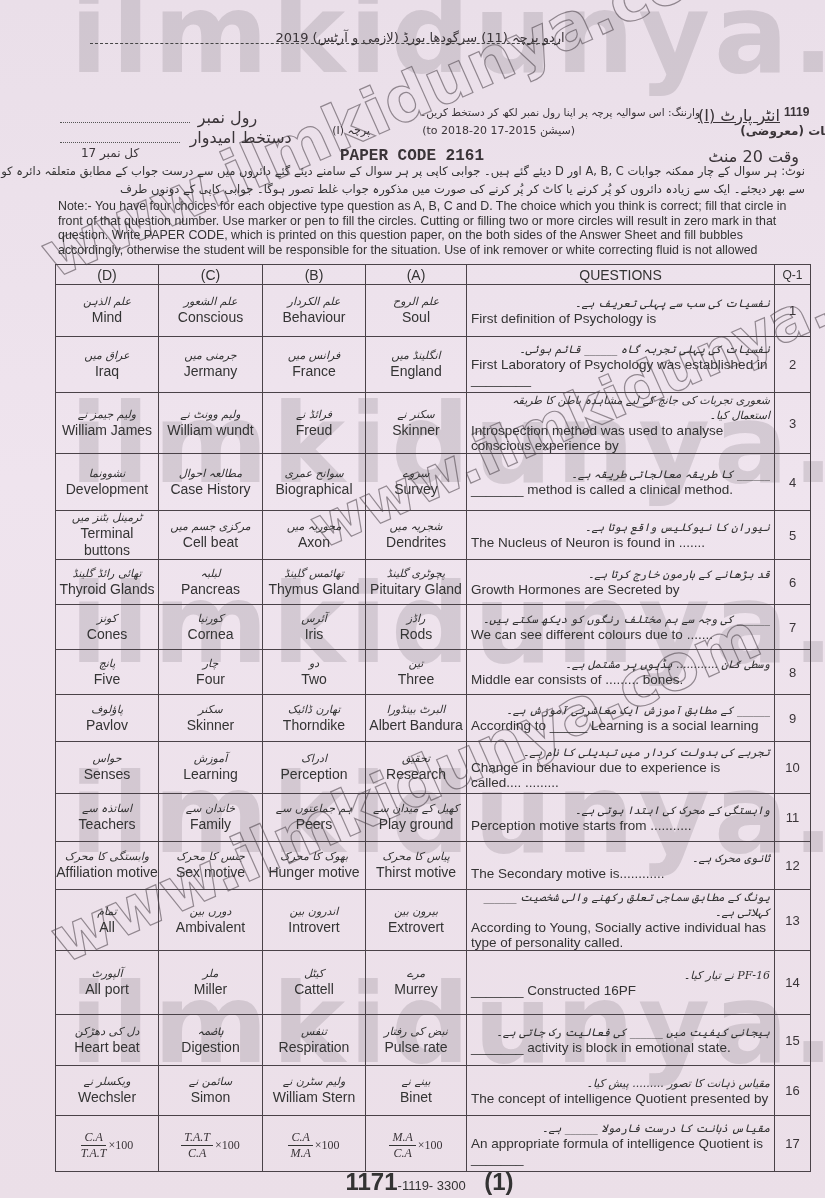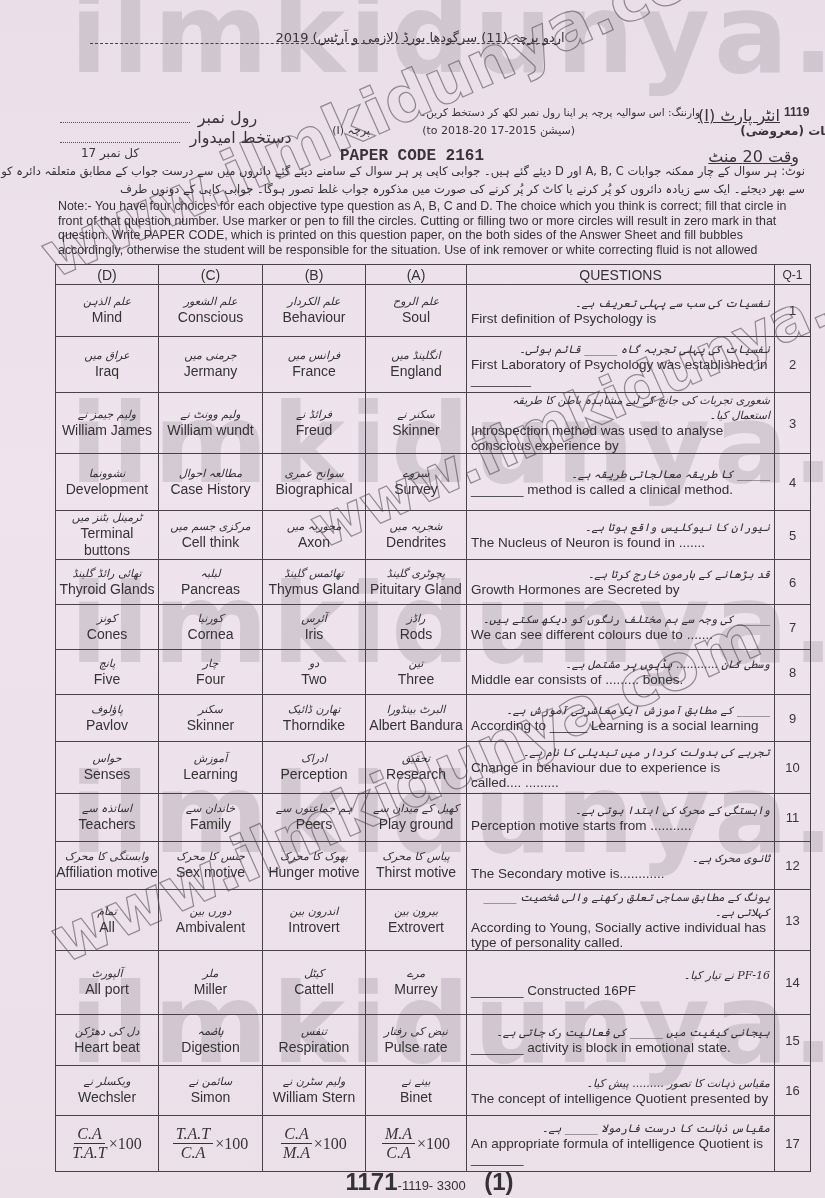--- a/index.html
+++ b/index.html
@@ -30,21 +30,21 @@
   }
   table.q td, table.q th { border:1.5px solid #4a4248; padding:0; vertical-align:middle; }
   table.q th { font-weight:normal; font-size:14px; height:19px; color:#333; }
   .opt { text-align:center; }
   .opt .ur { display:block; direction:rtl; font-family:"DejaVu Serif", serif; font-style:italic; font-size:11px; color:#333; line-height:14px; }
   .opt .en { display:block; font-size:14px; color:#333; line-height:17px; }
   .qtext { padding:0 4px !important; }
   .qtext .ur { display:block; direction:rtl; text-align:right; font-family:"DejaVu Serif", serif; font-style:italic; font-size:11px; color:#333; line-height:15px; }
   .qtext .en { display:block; font-size:13.5px; line-height:15px; color:#333; }
   .qno { text-align:center; font-size:13px; }
-  .formula { display:inline-flex; align-items:center; font-family:"Liberation Serif", serif; font-style:italic; font-size:16px; }
+  .formula { display:inline-flex; align-items:center; font-family:"Liberation Serif", serif; font-style:italic; font-size:12px; }
   .frac { display:inline-flex; flex-direction:column; align-items:center; margin-right:2px; }
   .frac .num { border-bottom:1px solid #333; padding:0 3px; }
   .footer { position:absolute; top:1168px; left:17px; width:825px; text-align:center; font-weight:bold; color:#333; }
 </style>
 </head>
 <body>
 
 <div class="paper"></div>
 
 <div class="wm-big" style="left:70px;top:-30px;">ilmkidunya.com</div>
@@ -70,21 +70,21 @@
   <span class="dotted" style="width:130px;"></span>
   <span class="urdu" style="margin-left:4px;">رول نمبر</span>
 </div>
 <div class="hdr-line" style="left:60px;top:128px;">
   <span class="dotted" style="width:120px;"></span>
   <span class="urdu" style="margin-left:6px;">دستخط امیدوار</span>
 </div>
 
 <div class="hdr-line urdu" style="left:70px;top:146px;width:80px;text-align:center;font-size:12px;">کل نمبر 17</div>
 <div class="hdr-line bold" style="left:340px;top:147px;font-size:16px;font-family:Liberation Mono, monospace;">PAPER CODE 2161</div>
-<div class="hdr-line urdu" style="left:724px;top:147px;width:75px;text-align:center;text-decoration:underline;">وقت 20 منٹ</div>
+<div class="hdr-line urdu" style="left:724px;top:147px;width:75px;text-align:center;">وقت 20 منٹ</div>
 
 <div class="note-urdu" style="right:20px;top:164px;">نوٹ: ہر سوال کے چار ممکنہ جوابات A, B, C اور D دیئے گئے ہیں۔ جوابی کاپی پر ہر سوال کے سامنے دیئے گئے دائروں میں سے درست جواب کے مطابق متعلقہ دائرہ کو مارکر یا پین</div>
 <div class="note-urdu" style="right:20px;top:182px;">سے بھر دیجئے۔ ایک سے زیادہ دائروں کو پُر کرنے یا کاٹ کر پُر کرنے کی صورت میں مذکورہ جواب غلط تصور ہوگا۔ جوابی کاپی کے دونوں طرف</div>
 <div class="note-urdu" style="right:20px;top:200px;width:0;"></div>
 
 <div class="note" style="top:199px;">
   <span>Note:- You have four choices for each objective type question as A, B, C and D. The choice which you think is correct; fill that circle in front of that question number. Use marker or pen to fill the circles. Cutting or filling two or more circles will result in zero mark in that question. Write PAPER CODE, which is printed on this question paper, on the both sides of the Answer Sheet and fill bubbles accordingly, otherwise the student will be responsible for the situation. Use of ink remover or white correcting fluid is not allowed</span>
 </div>
 
 <table class="q">
@@ -199,21 +199,21 @@
         </td>
         <td class="qno">4</td>
       </tr>
       <tr style="height: 40px;">
         <td class="opt">
           <span class="ur">ٹرمینل بٹنز میں</span>
           <span class="en">Terminal buttons</span>
         </td>
         <td class="opt">
           <span class="ur">مرکزی جسم میں</span>
-          <span class="en">Cell think</span>
+          <span class="en">Cell beat</span>
         </td>
         <td class="opt">
           <span class="ur">محوریہ میں</span>
           <span class="en">Axon</span>
         </td>
         <td class="opt">
           <span class="ur">شجریہ میں</span>
           <span class="en">Dendrites</span>
         </td>
         <td class="qtext">

